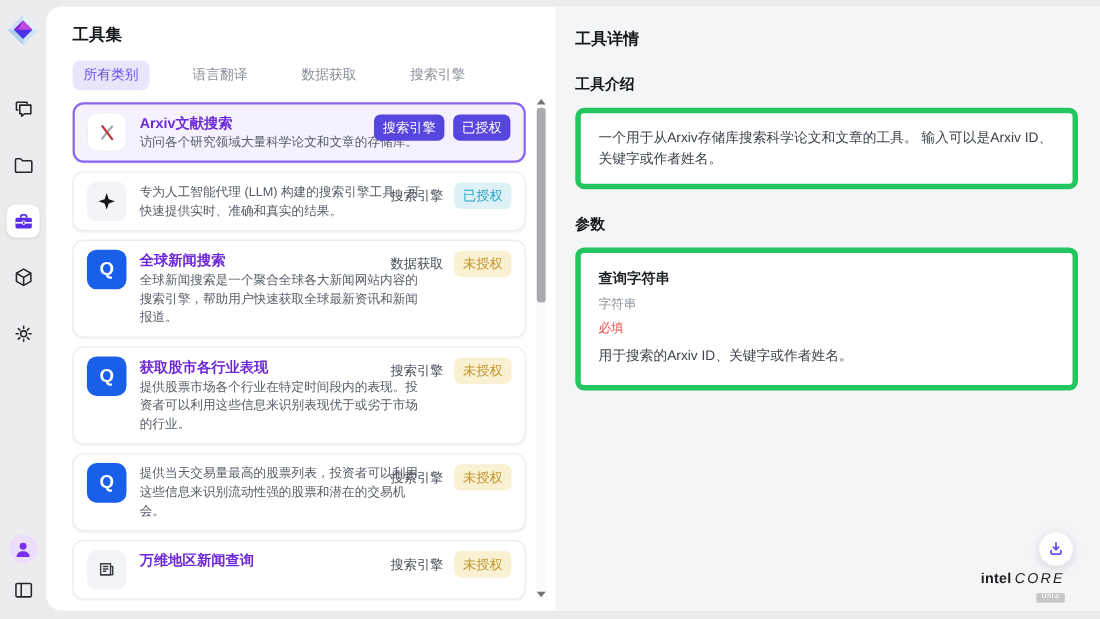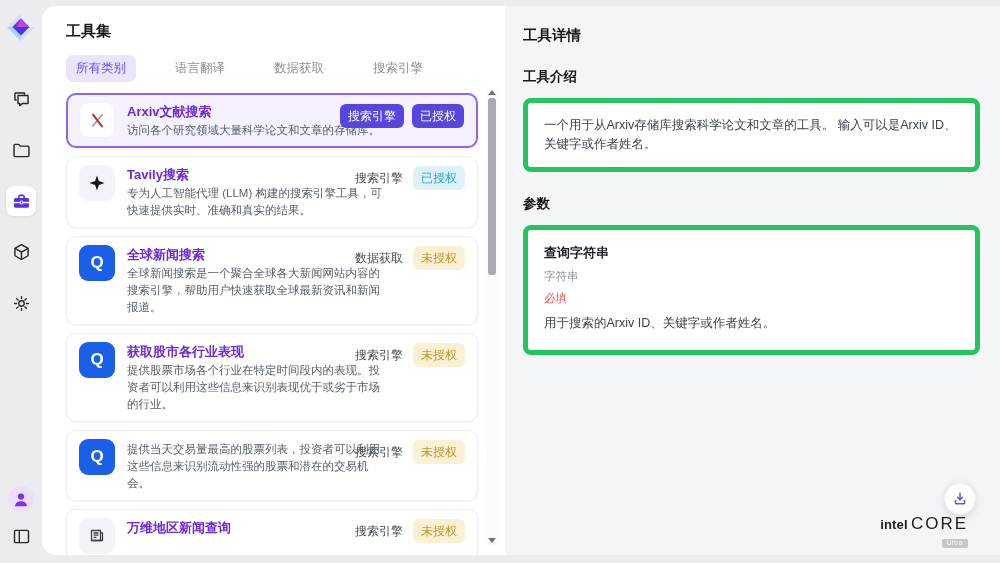--- a/index.html
+++ b/index.html
@@ -76,21 +76,21 @@
   .param-req  { font-size:11.5px; color:#e05252; }
   .param-desc { font-size:12.5px; color:#3c424c; margin-top:9px; }
 
   .fab { position:absolute; right:24px; bottom:40px; width:32px; height:32px; border-radius:50%;
          background:#ffffff; box-shadow:0 2px 8px rgba(30,34,60,.14); border:1px solid #f0f0f2;
          display:flex; align-items:center; justify-content:center; cursor:pointer; }
 
   .intel { position:absolute; right:32px; bottom:7px; text-align:right; line-height:1; }
   .intel-row { display:flex; align-items:baseline; gap:3px; justify-content:flex-end; }
   .intel-word { font-size:13px; font-weight:700; color:#1d1d1f; letter-spacing:.2px; }
-  .core-word  { font-size:17px; font-weight:400; color:#1d1d1f; letter-spacing:2px; }
+  .core-word  { font-size:13px; font-weight:400; color:#1d1d1f; letter-spacing:2px;font-style:italic; }
   .ultra-chip { display:inline-block; margin-top:2px; background:#c7c7c9; color:#ffffff;
                 font-size:6.5px; padding:1.5px 5px; border-radius:2px; letter-spacing:.5px; }
 
   svg { display:block; }
 </style>
 </head>
 <body>
 
 <div class="rail">
   <div class="logo">
@@ -188,21 +188,20 @@
         </div>
       </div>
 
       <div class="card">
         <div class="tool-icon gray">
           <svg viewBox="0 0 18 18" width="18" height="18">
             <polygon points="9,1.5 10.9,7.1 16.5,9 10.9,10.9 9,16.5 7.1,10.9 1.5,9 7.1,7.1" fill="#17181a"></polygon>
           </svg>
         </div>
         <div class="card-body">
-          <div class="card-title">Tavily搜索</div>
           <div class="card-desc">专为人工智能代理 (LLM) 构建的搜索引擎工具，可快速提供实时、准确和真实的结果。</div>
         </div>
         <div class="card-badges">
           <span class="badge plain">搜索引擎</span>
           <span class="badge cyan">已授权</span>
         </div>
       </div>
 
       <div class="card">
         <div class="tool-icon blue">

